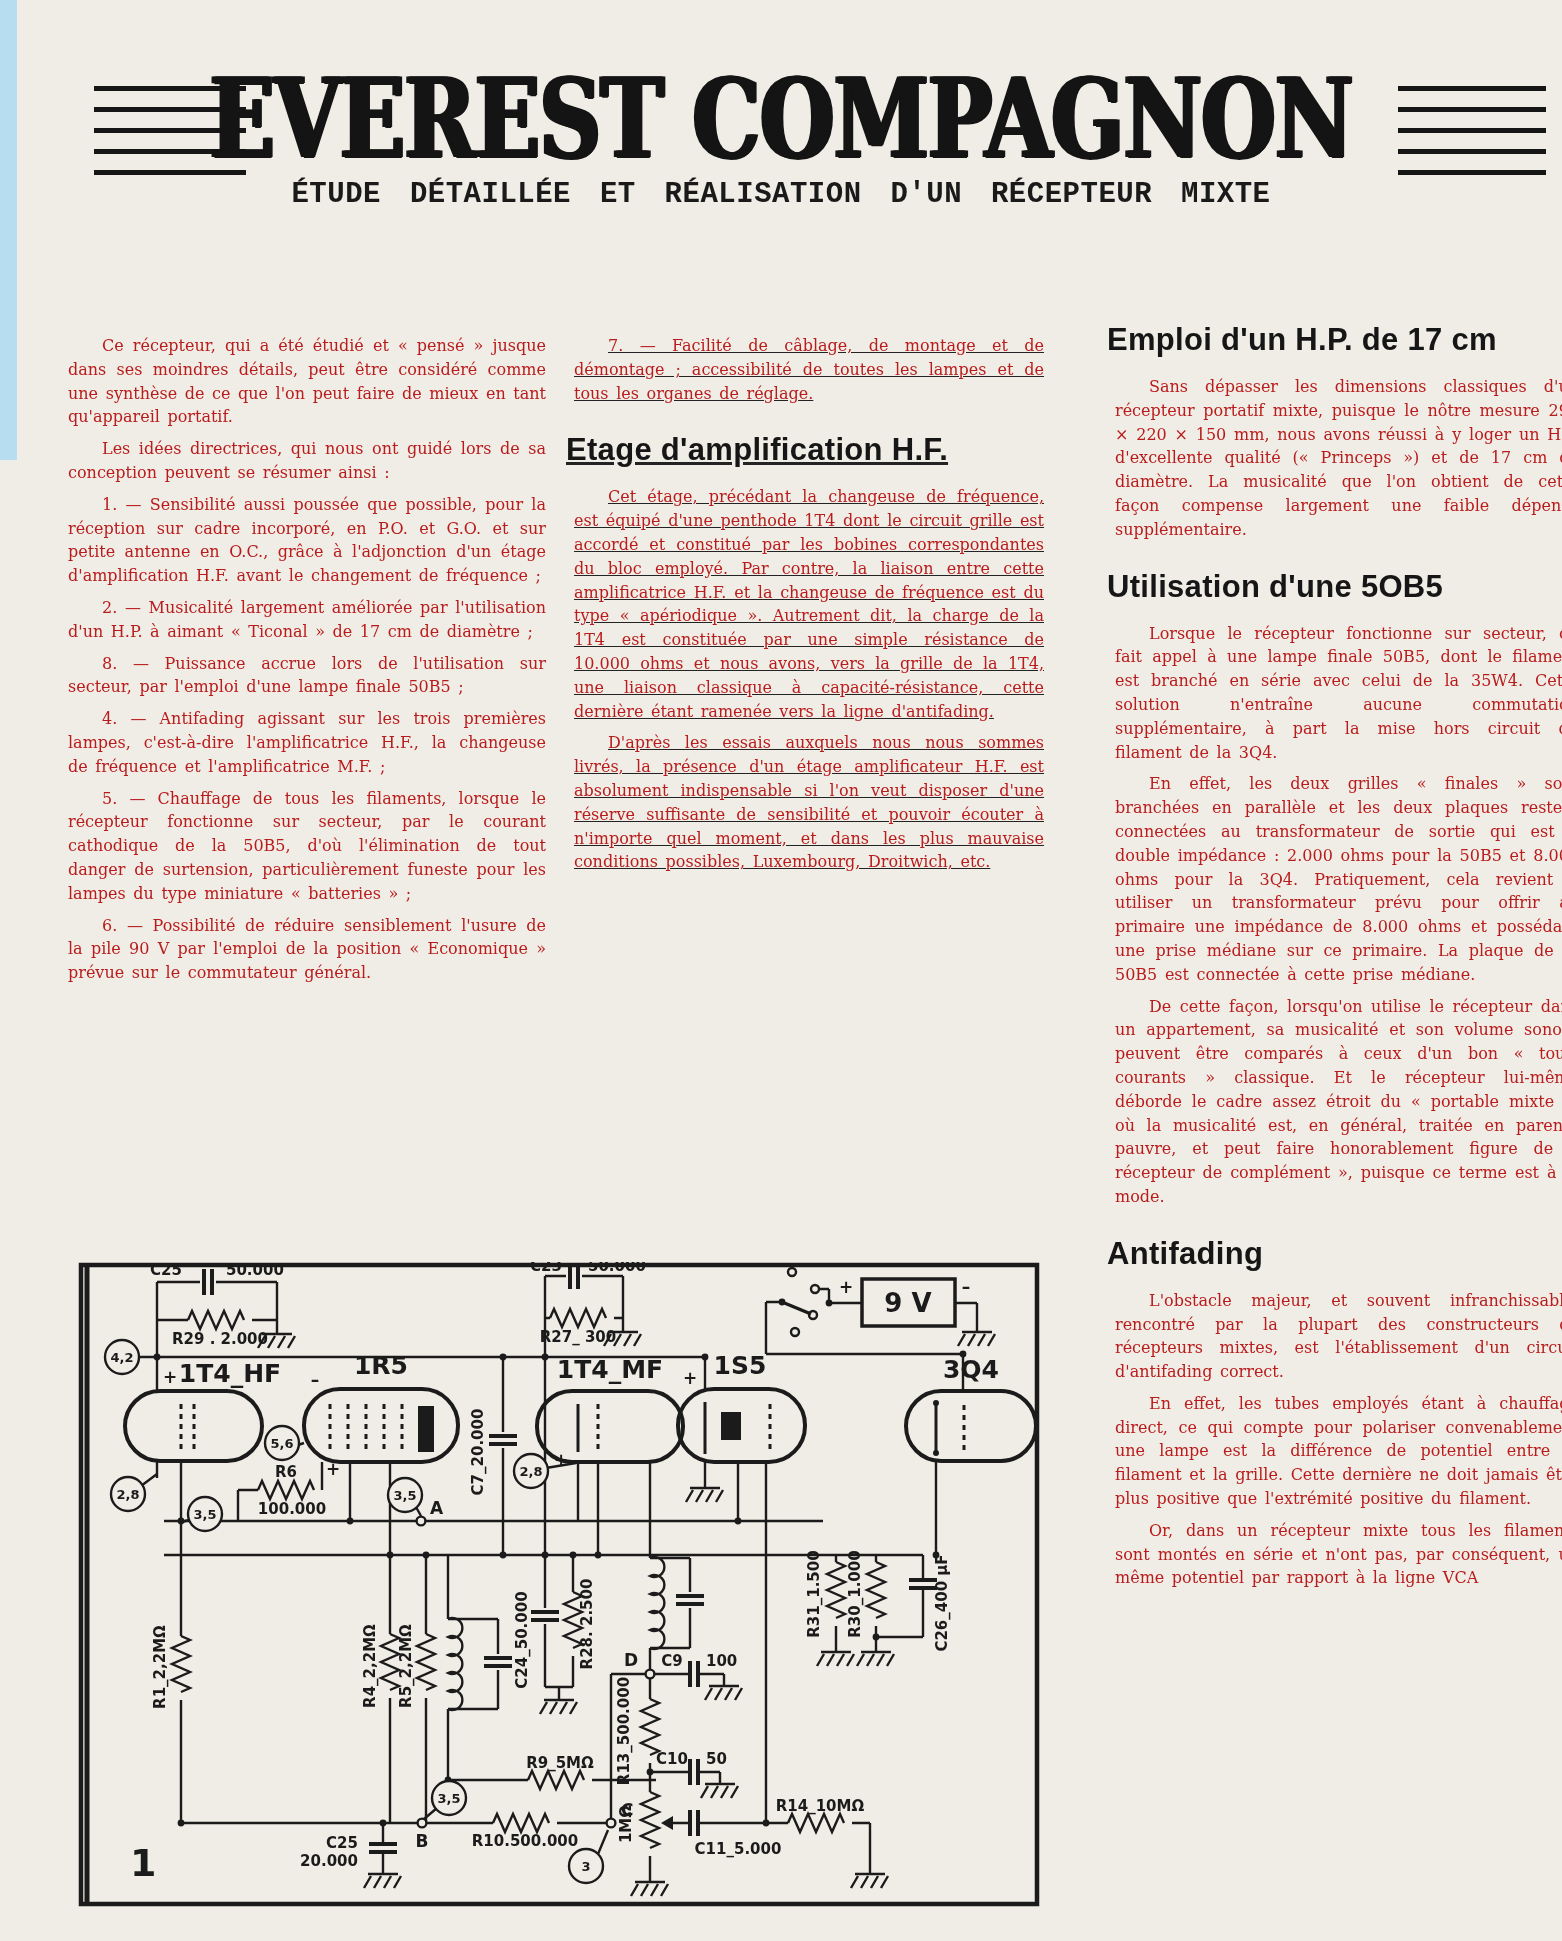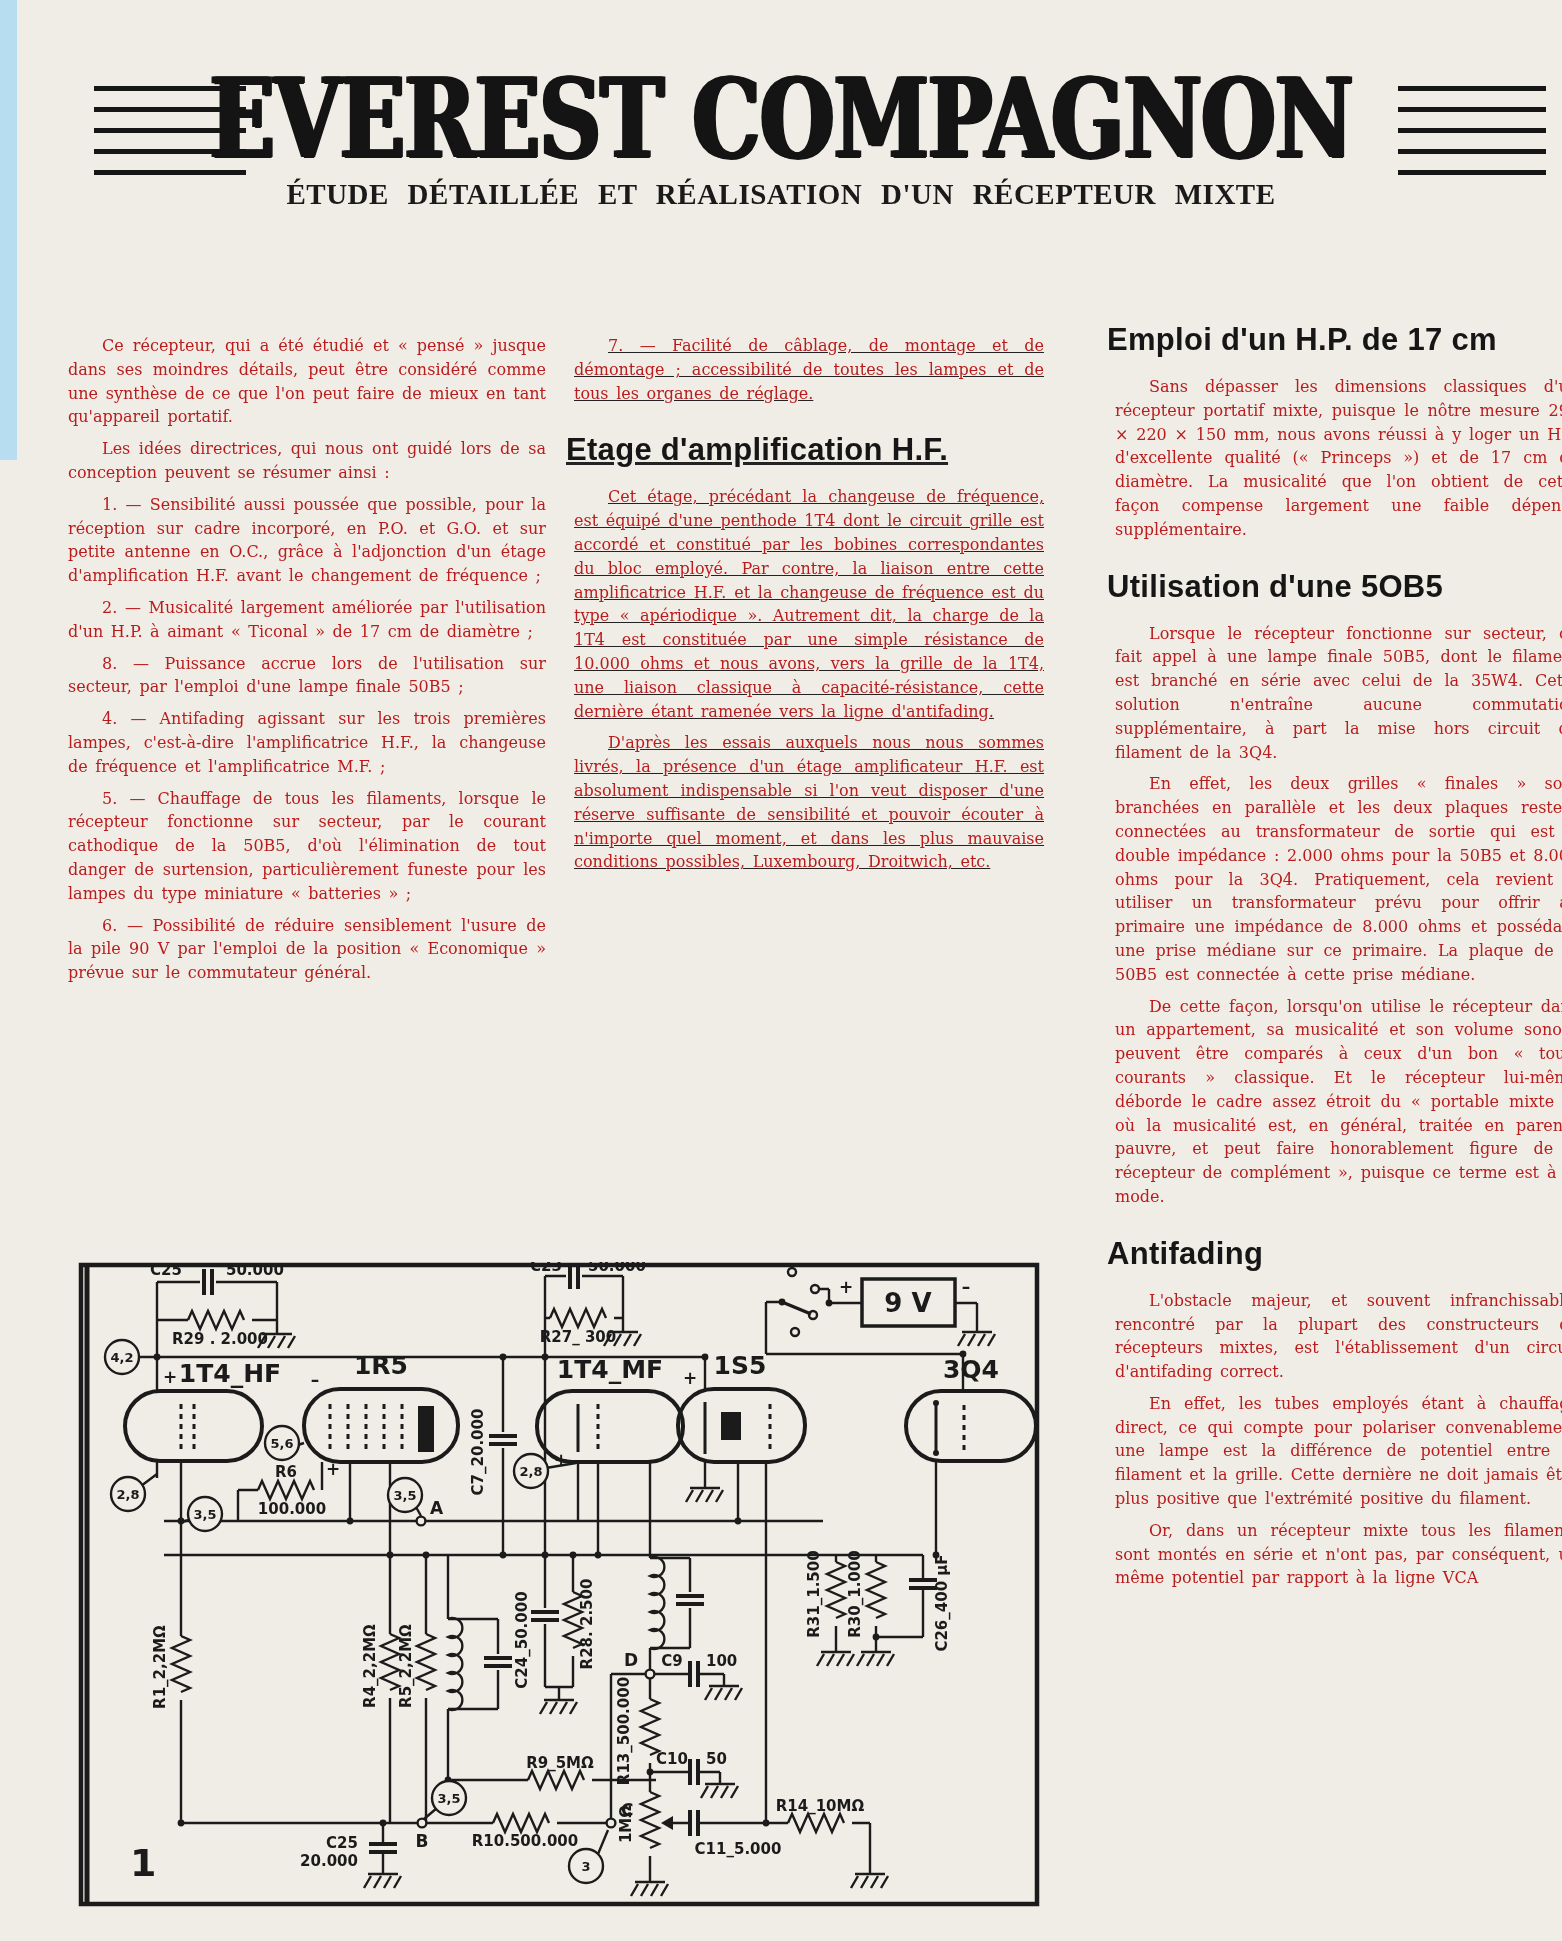--- a/index.html
+++ b/index.html
@@ -8,21 +8,21 @@
   #bluestrip{position:absolute;left:0;top:0;width:17px;height:460px;background:#b7ddf1;}
   .hlines{position:absolute;top:86px;height:105px;
           background:repeating-linear-gradient(180deg,#161616 0 5px,transparent 5px 21px);}
   #hl-left{left:94px;width:152px;}
   #hl-right{left:1398px;width:148px;}
   #title{position:absolute;left:0;top:58px;width:1562px;text-align:center;
          font-family:"DejaVu Serif",serif;font-weight:bold;font-size:86px;line-height:1.1;
          letter-spacing:-1px;color:#141414;transform:scaleY(1.28);transform-origin:top center;
          text-shadow:2px 0 0 #141414,-2px 0 0 #141414,1px 1px 0 #141414;}
   .subtitle{position:absolute;left:0;width:1562px;text-align:center;
-            font-family:Liberation Serif, serif;font-weight:bold;color:#1a1a1a;}
+            font-family:Liberation Mono, monospace;font-weight:bold;color:#1a1a1a;}
   #subtitle1{top:178px;font-size:29px;word-spacing:11px;letter-spacing:0.5px;}
   #subtitle2{top:216px;font-size:29px;word-spacing:14px;letter-spacing:1px;}
   .col{position:absolute;}
   #col1{left:60px;top:326px;width:494px;}
   #col2{left:566px;top:326px;width:486px;text-decoration:underline;}
   #col3{left:1107px;top:318px;width:480px;}
   .col p{margin:8px;text-indent:34px;font-size:16px;line-height:23.8px;text-align:justify;
          word-spacing:2.5px;color:#b91c1c;}
   .colhead{font-family:"Liberation Sans",sans-serif;font-weight:bold;font-size:31px;
            letter-spacing:0.3px;margin:27px 0 17px 0;color:#161616;}

